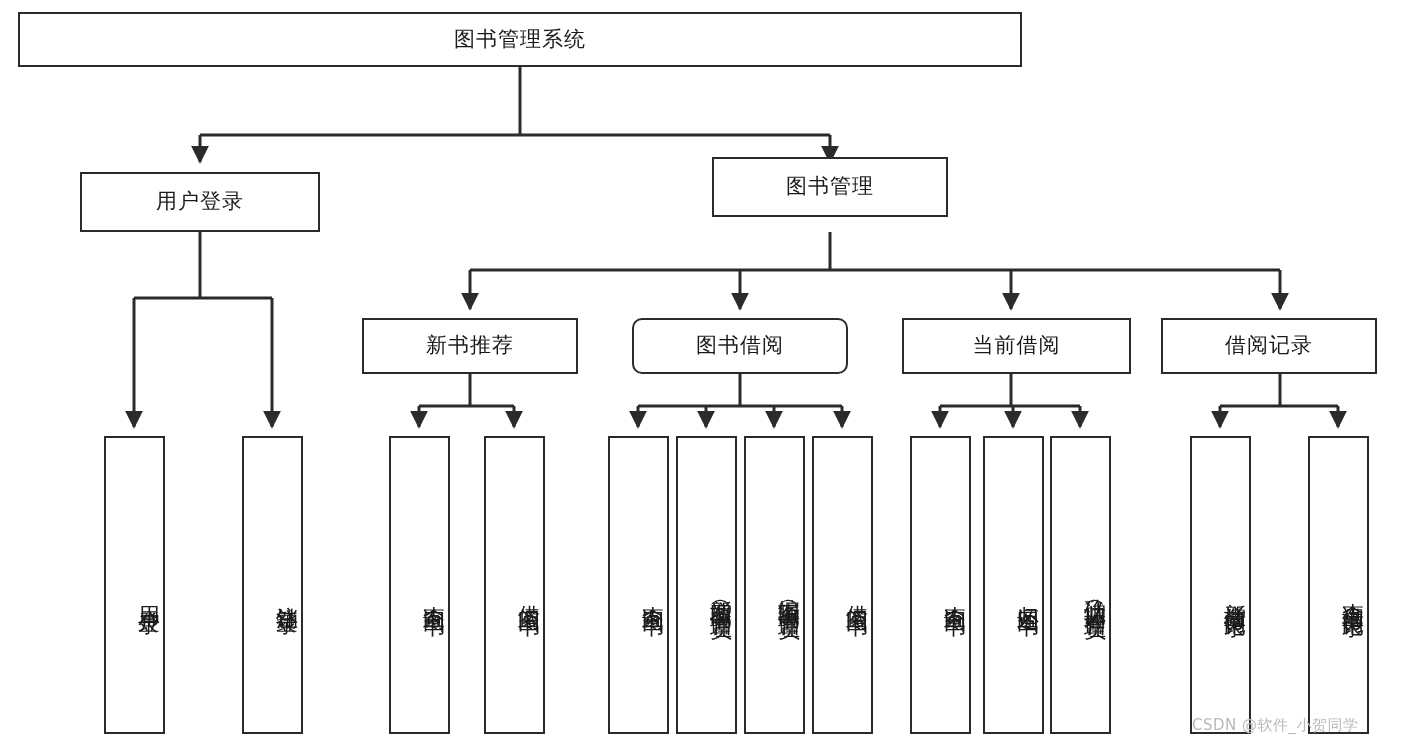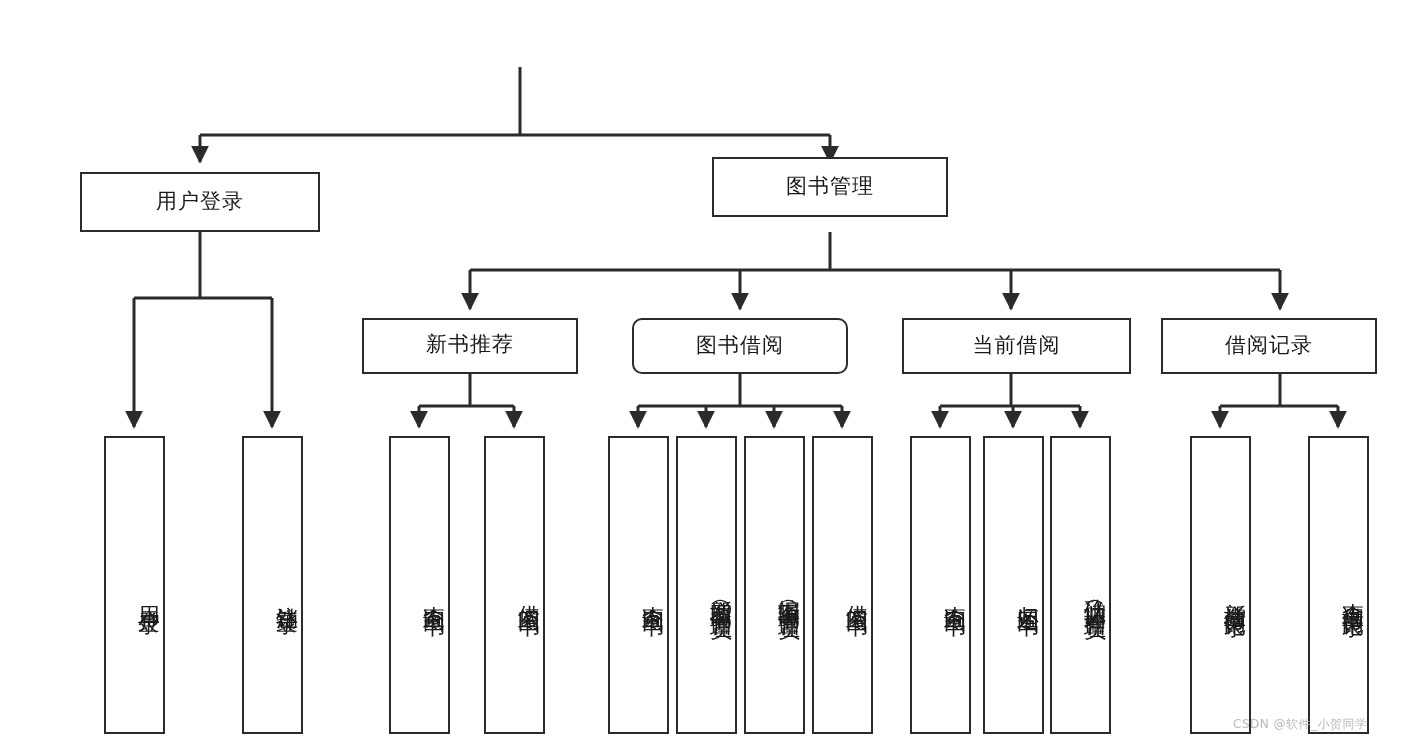--- a/index.html
+++ b/index.html
@@ -51,26 +51,25 @@
     align-items: flex-start;
     justify-content: center;
     padding-top: 18px;
   }
   .node.vertical > .vlabel {
     writing-mode: vertical-rl;
     text-orientation: upright;
   }
   .watermark {
     position: absolute;
-    font-size: 12px;
+    font-size: 15px;
     color: #b9b9b9;
     letter-spacing: 0.5px;
     white-space: nowrap;
     user-select: none;
-    padding-left: 41px;
   }
 </style>
 </head>
 <body>
 
 <div id="canvas">
 
   <svg id="edges" viewBox="0 0 1405 747" xmlns="http://www.w3.org/2000/svg">
     <defs>
       <marker id="arrow" viewBox="0 0 10 10" refX="9" refY="5" markerWidth="6" markerHeight="6" orient="auto-start-reverse">
@@ -115,29 +114,32 @@
       <path d="M 1013 406 L 1013 427" marker-end="url(#arrow)"></path>
       <path d="M 1080 406 L 1080 427" marker-end="url(#arrow)"></path>
 
       <path d="M 1280 374 L 1280 406"></path>
       <path d="M 1220 406 L 1338 406"></path>
       <path d="M 1220 406 L 1220 427" marker-end="url(#arrow)"></path>
       <path d="M 1338 406 L 1338 427" marker-end="url(#arrow)"></path>
     </g>
   </svg>
 
+  <div class="node horizontal" style="left: 18px; top: 12px; width: 1004px; height: 55px;">
+    <span>图书管理系统</span>
+  </div>
 
   <div id="generated-nodes">
       <div class="node horizontal" style="left: 80px; top: 172px; width: 240px; height: 60px;">
         <span class="">用户登录</span>
       </div>
       <div class="node horizontal" style="left: 712px; top: 157px; width: 236px; height: 60px;">
         <span class="">图书管理</span>
       </div>
-      <div class="node horizontal" style="left: 362px; top: 318px; width: 216px; height: 56px; font-family: Liberation Mono, monospace;">
+      <div class="node horizontal" style="left: 362px; top: 318px; width: 216px; height: 56px;">
         <span class="">新书推荐</span>
       </div>
       <div class="node horizontal" style="left: 632px; top: 318px; width: 216px; height: 56px; border-radius: 10px;">
         <span class="">图书借阅</span>
       </div>
       <div class="node horizontal" style="left: 902px; top: 318px; width: 229px; height: 56px;">
         <span class="">当前借阅</span>
       </div>
       <div class="node horizontal" style="left: 1161px; top: 318px; width: 216px; height: 56px;">
         <span class="">借阅记录</span>

